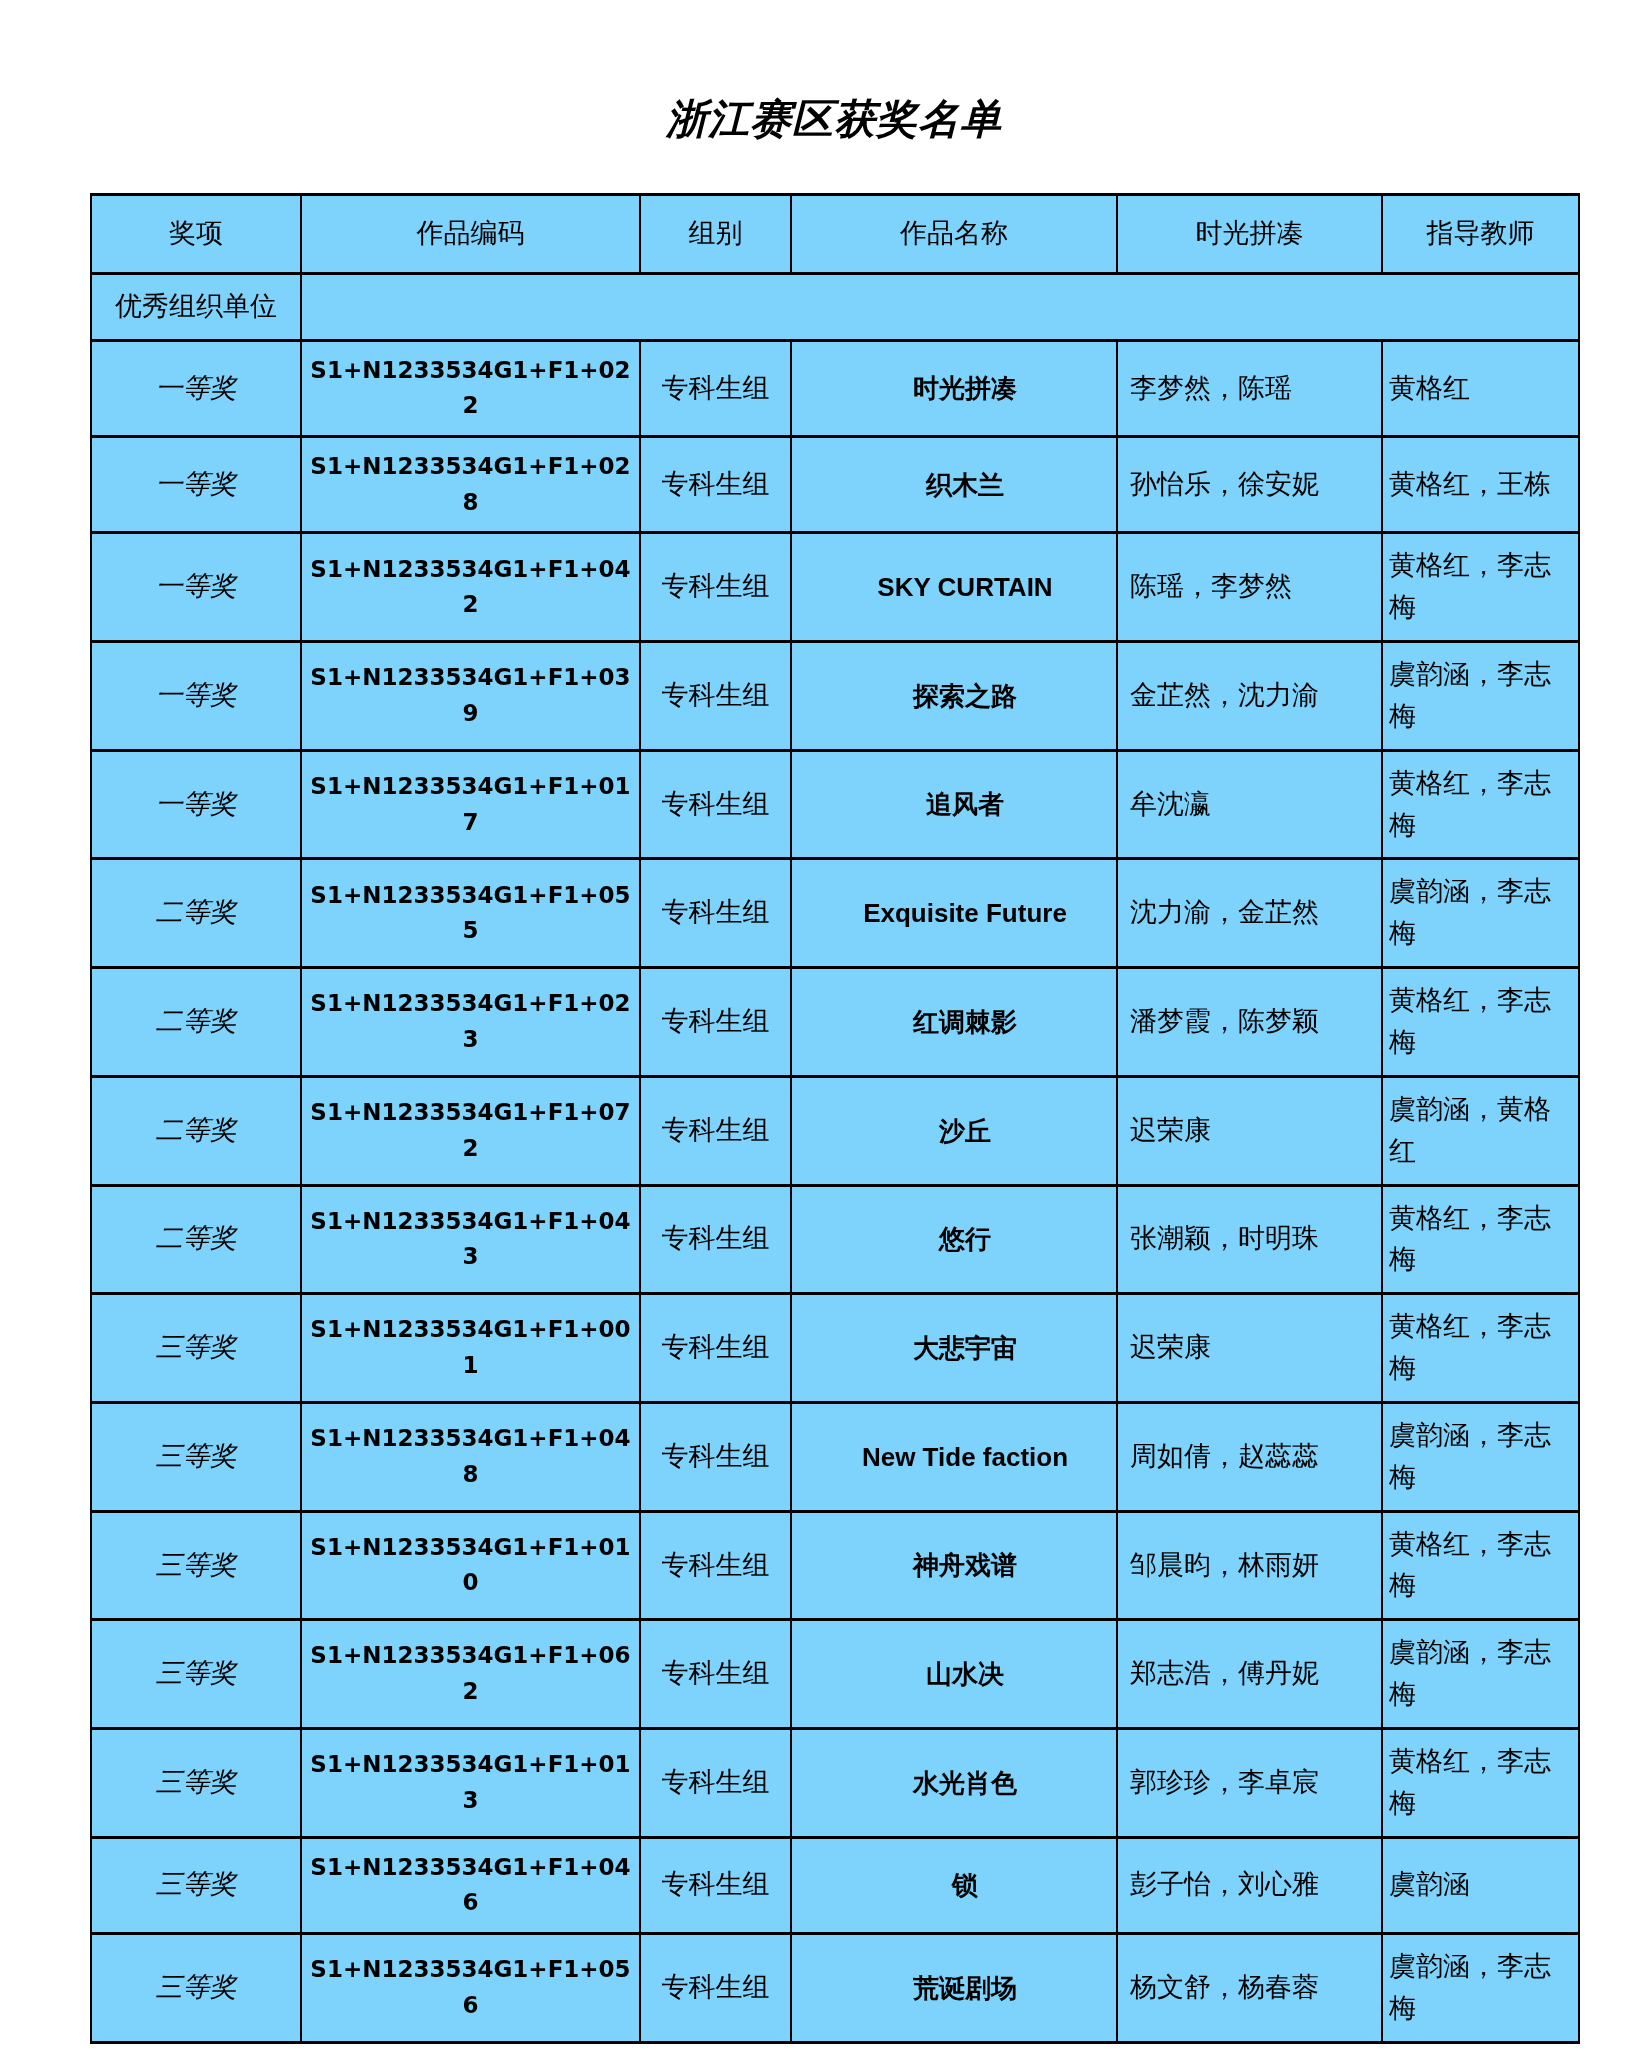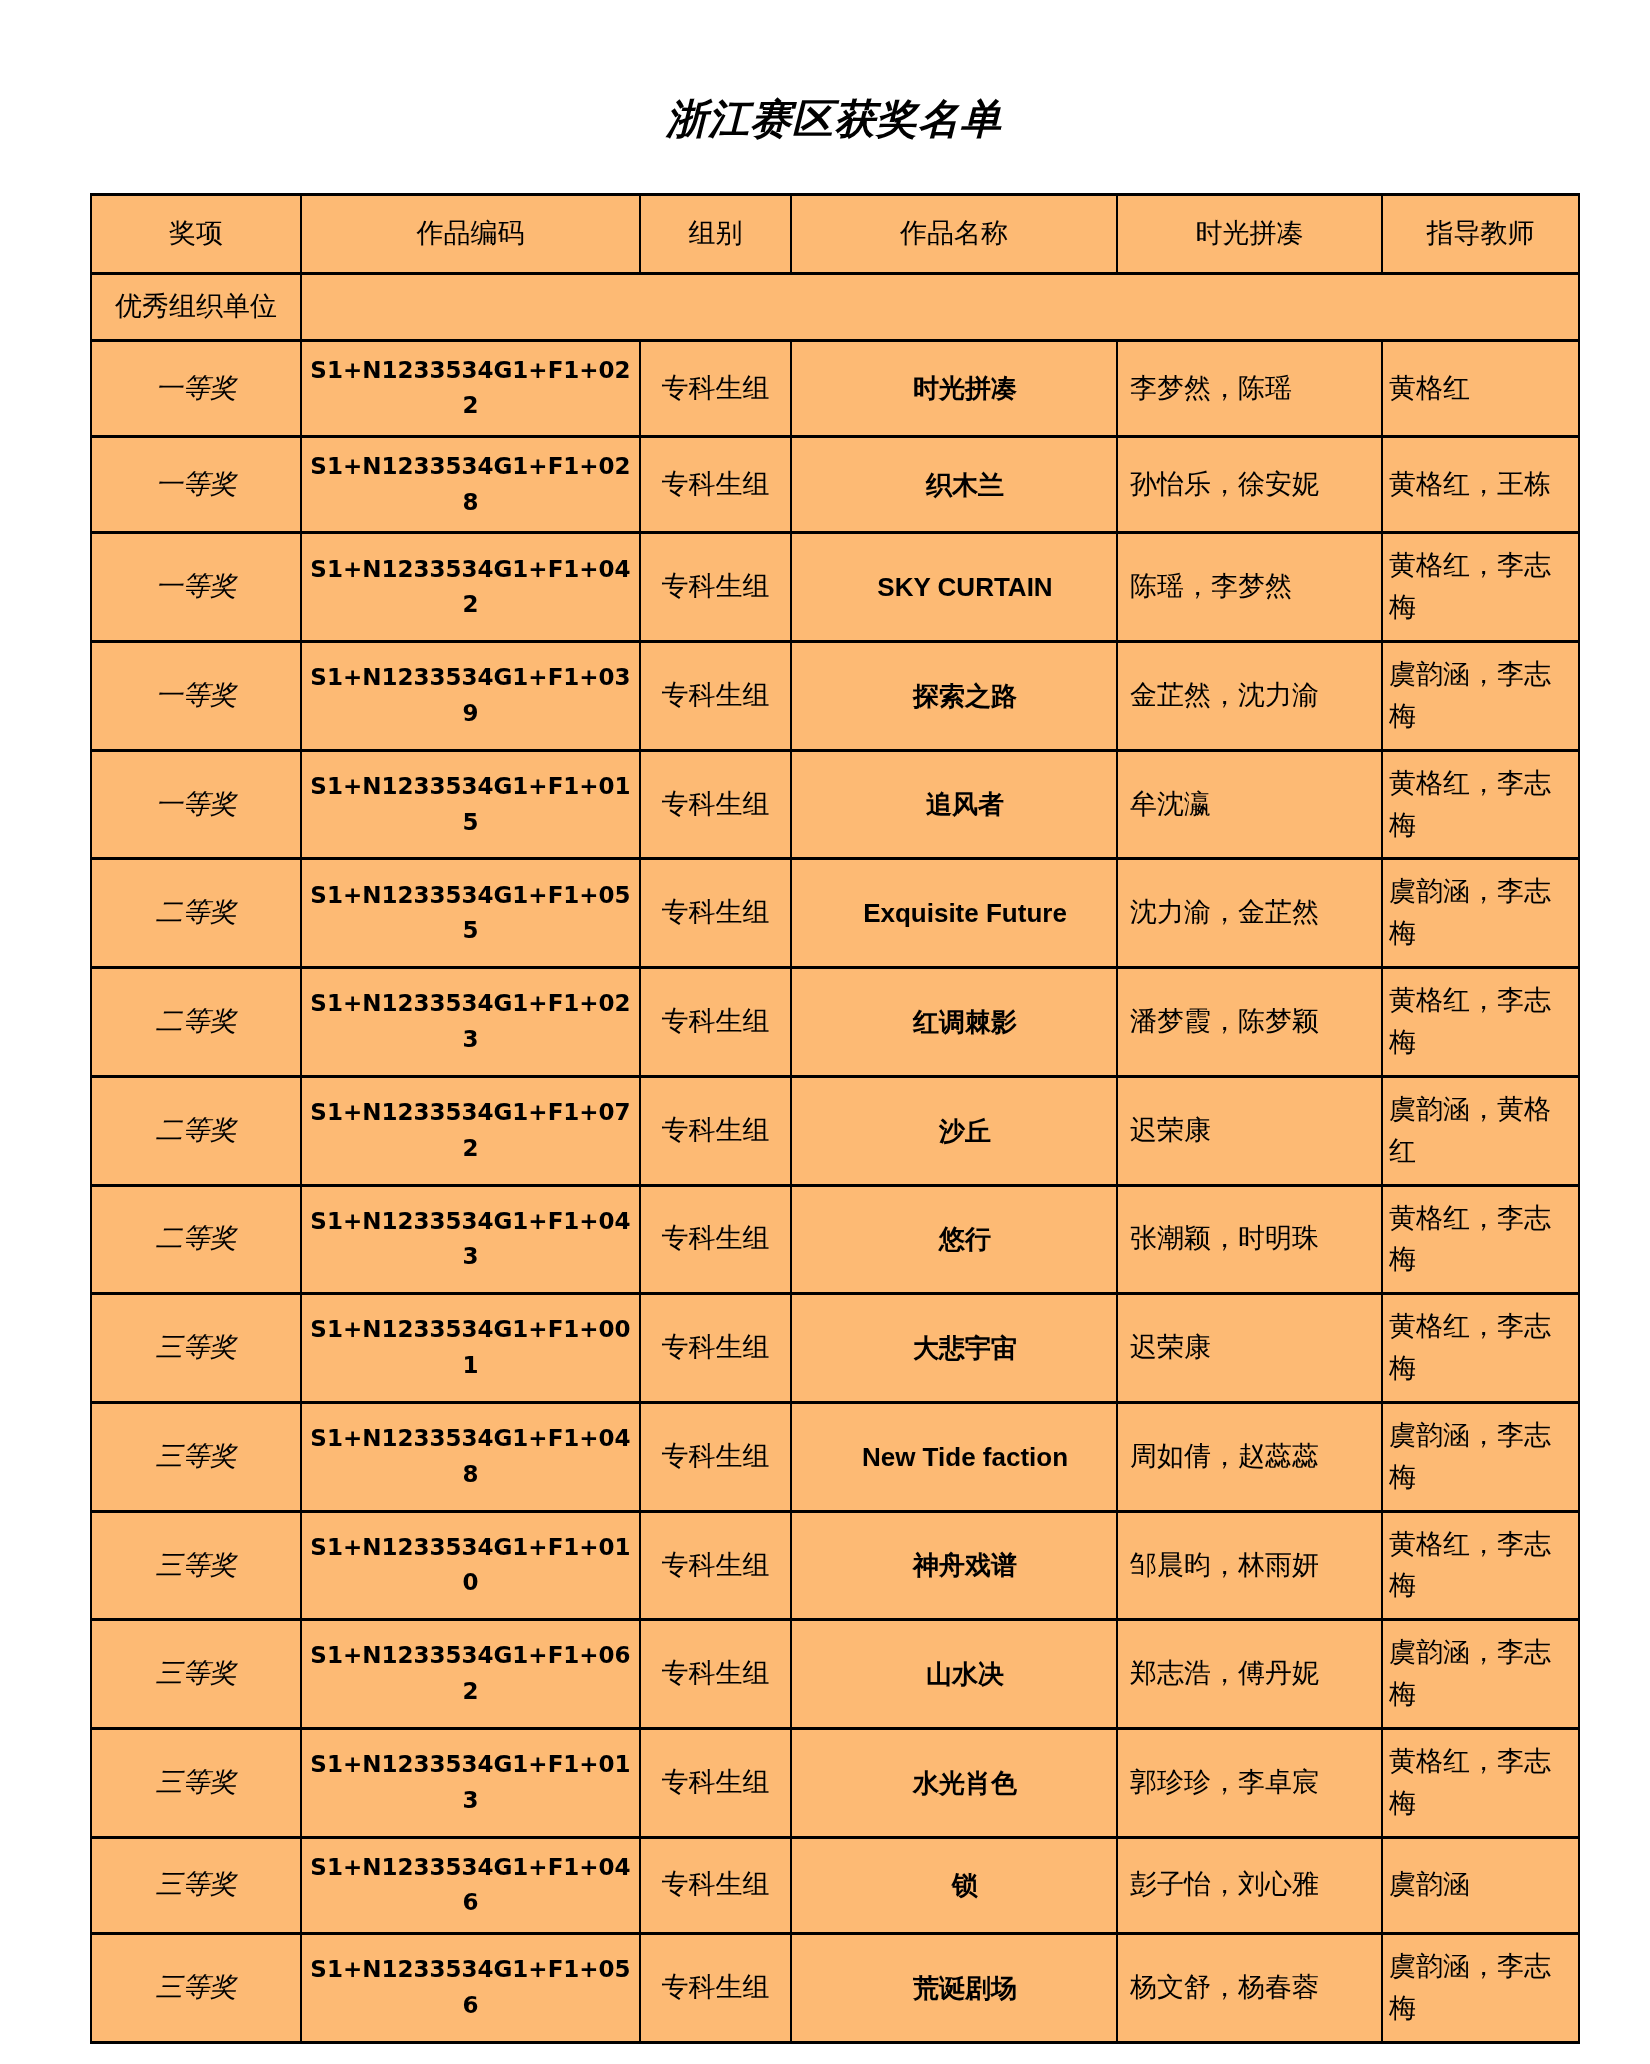--- a/index.html
+++ b/index.html
@@ -24,21 +24,21 @@
     font-weight: 700;
     letter-spacing: 1px;
     margin: 0 0 46px 0;
     font-family: "Liberation Serif", serif;
     font-style: italic;
   }
   table.awards {
     border-collapse: collapse;
     table-layout: fixed;
     width: 1488px;
-    background: #fdba74;
+    background: #7dd3fc;
   }
   col.c1 { width: 210px; }
   col.c2 { width: 339px; }
   col.c3 { width: 151px; }
   col.c4 { width: 326px; }
   col.c5 { width: 265px; }
   col.c6 { width: 197px; }
   th, td {
     border-left: 2px solid #000;
     border-right: 2px solid #000;
@@ -133,21 +133,21 @@
     <td class="c-award">一等奖</td>
     <td class="c-code">S1+N1233534G1+F1+039</td>
     <td class="c-group">专科生组</td>
     <td class="c-title">探索之路</td>
     <td class="c-creators">金芷然，沈力渝</td>
     <td class="c-teachers">虞韵涵，李志梅</td>
   </tr>
 
   <tr>
     <td class="c-award">一等奖</td>
-    <td class="c-code">S1+N1233534G1+F1+015</td>
+    <td class="c-code">S1+N1233534G1+F1+017</td>
     <td class="c-group">专科生组</td>
     <td class="c-title">追风者</td>
     <td class="c-creators">牟沈瀛</td>
     <td class="c-teachers">黄格红，李志梅</td>
   </tr>
 
   <tr>
     <td class="c-award">二等奖</td>
     <td class="c-code">S1+N1233534G1+F1+055</td>
     <td class="c-group">专科生组</td>

